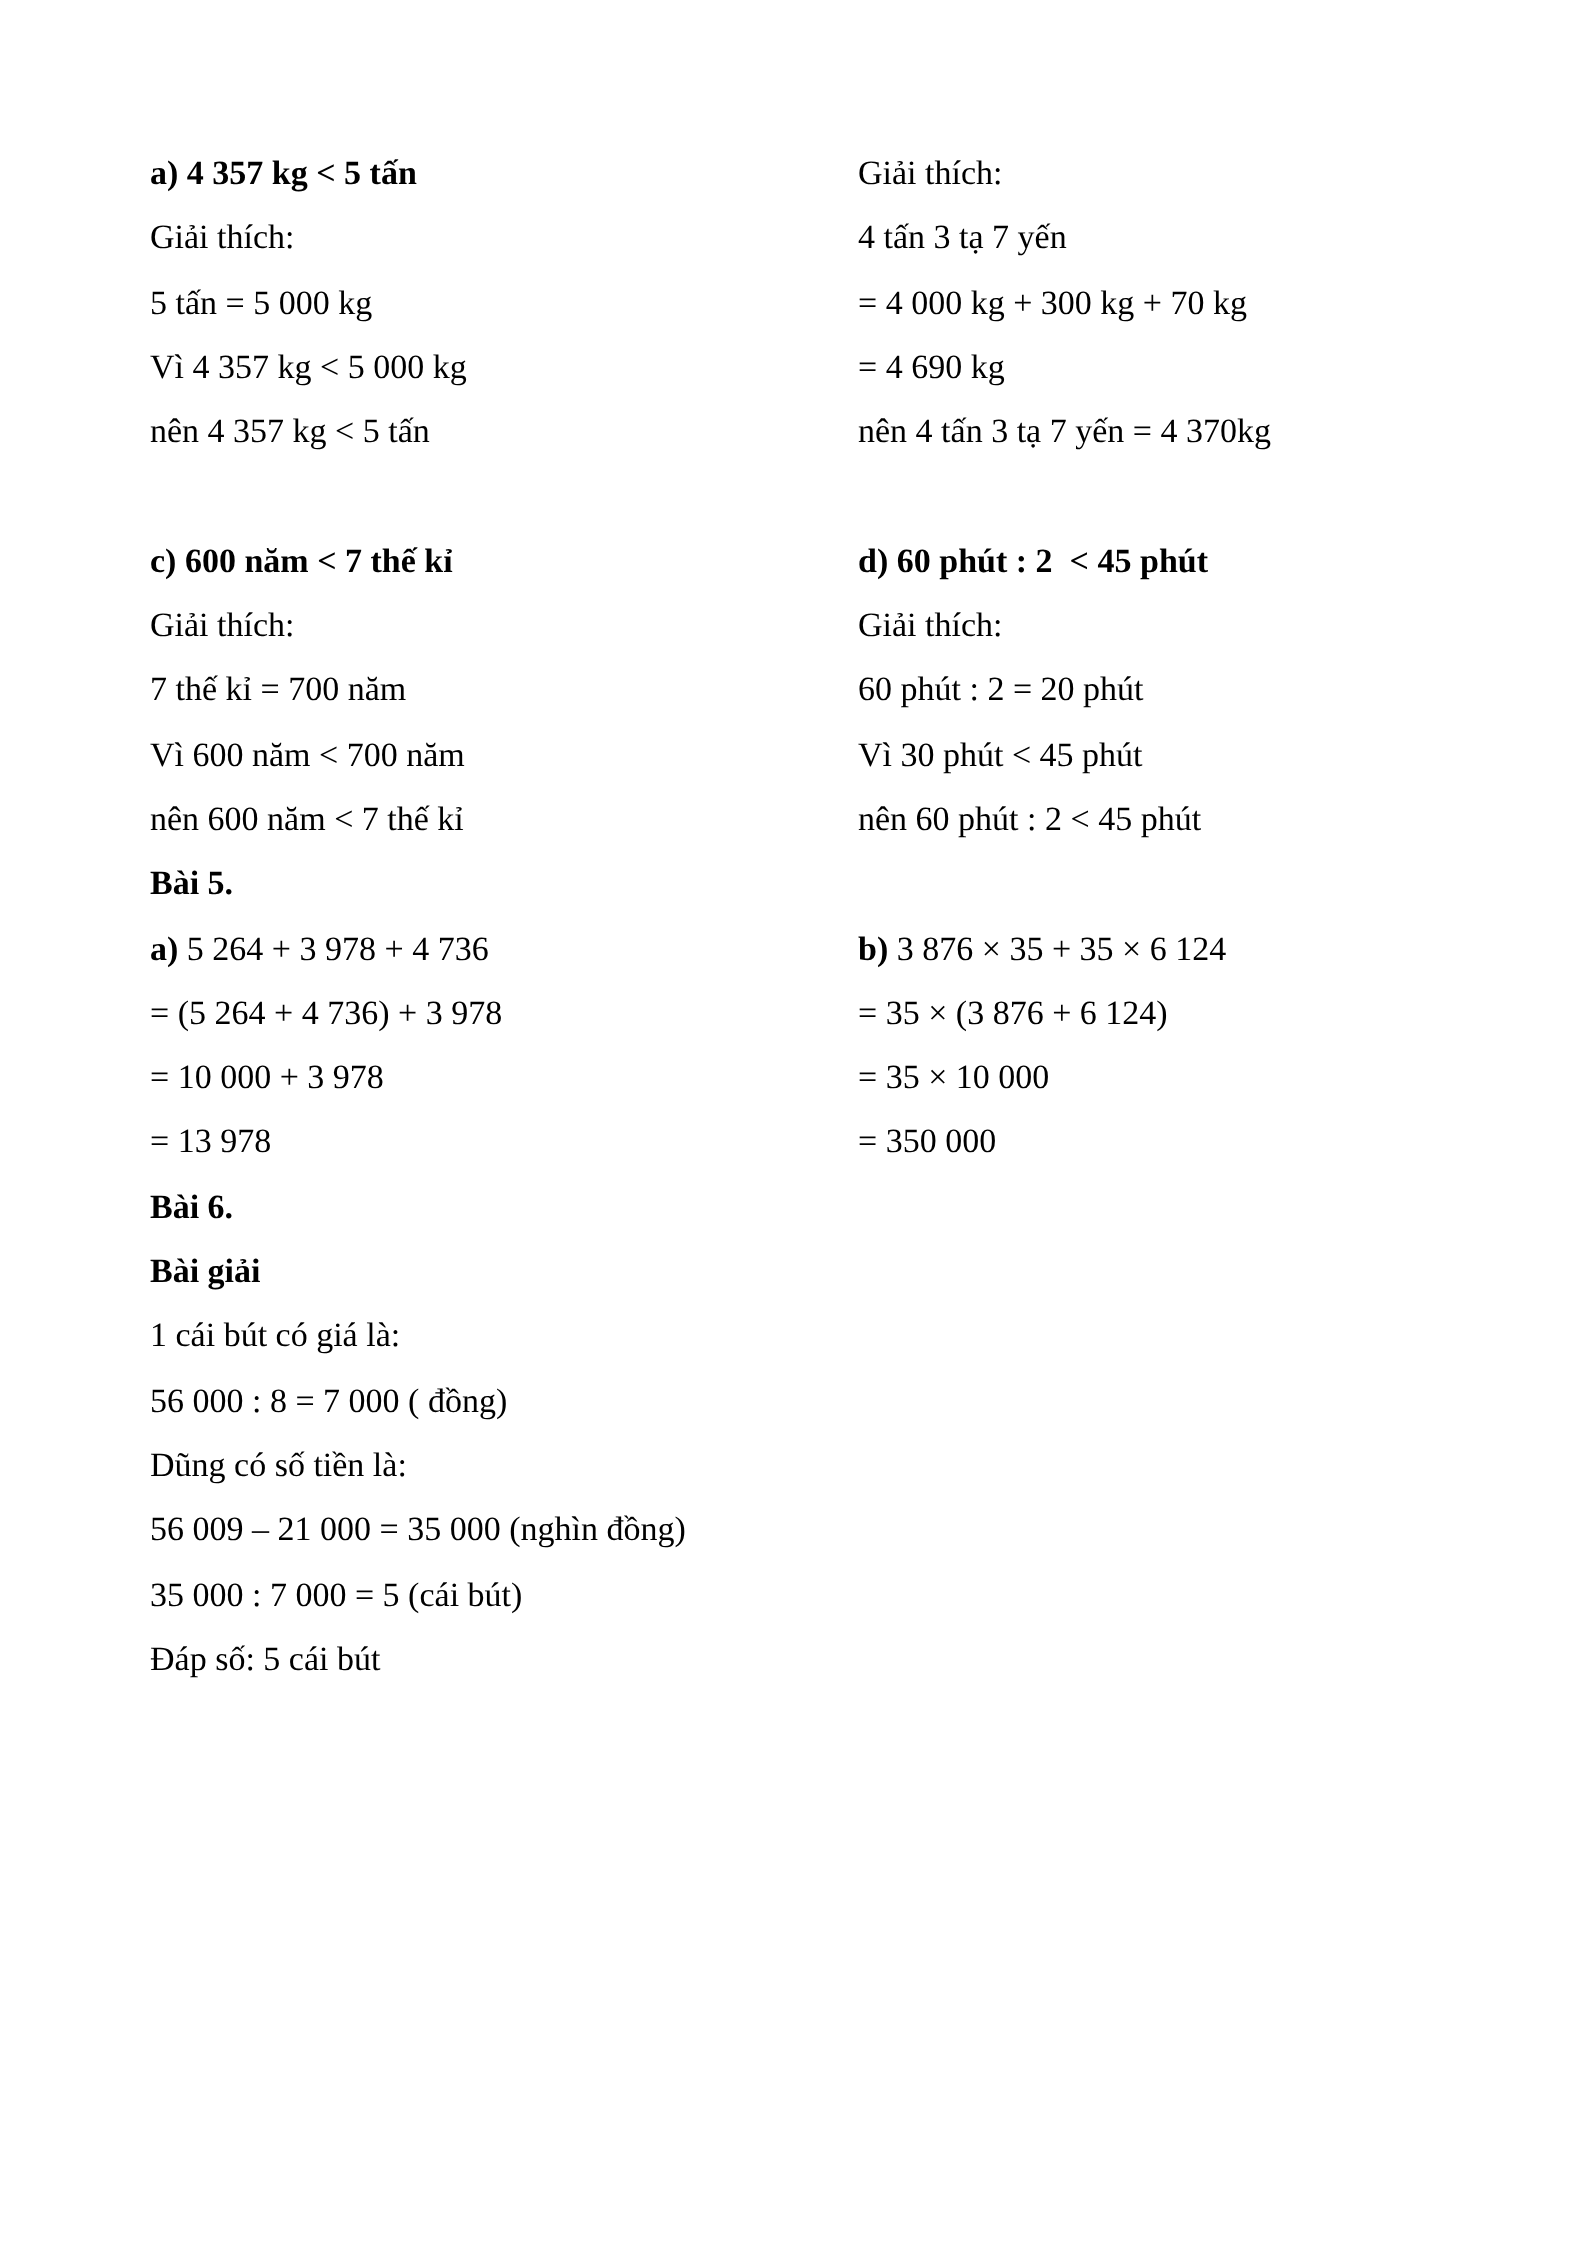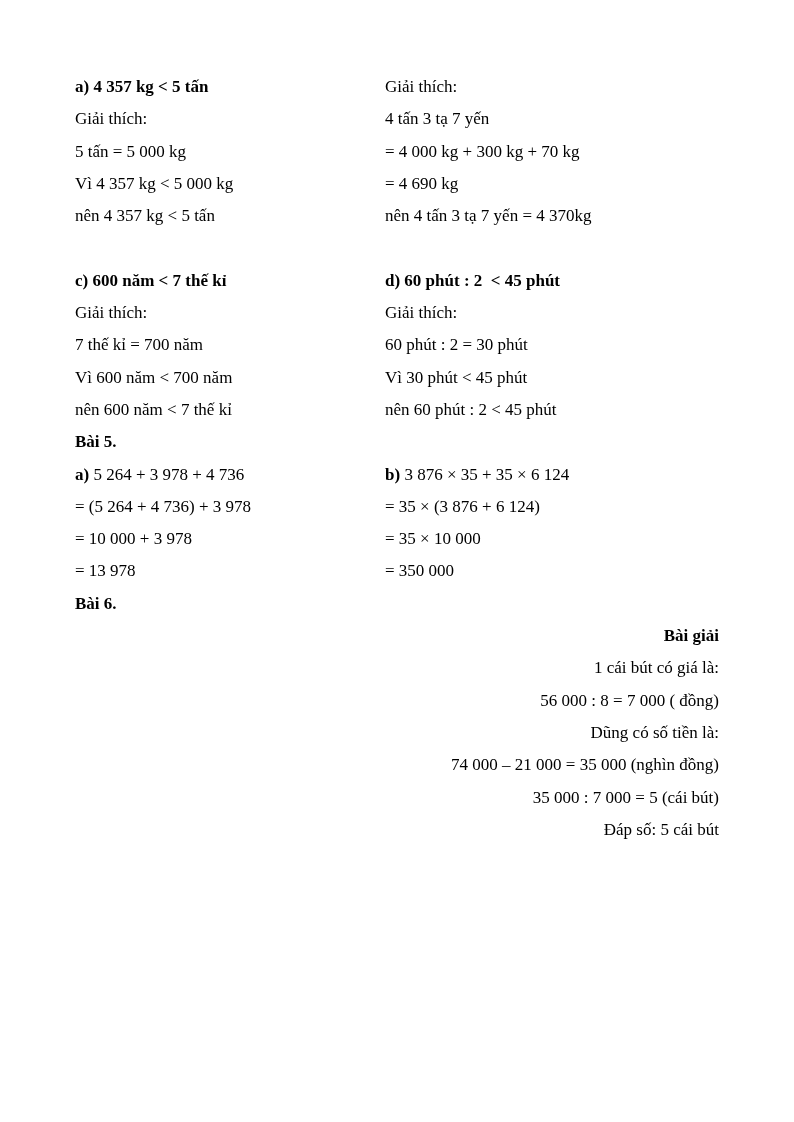--- a/index.html
+++ b/index.html
@@ -16,27 +16,28 @@
     font-family: "Liberation Serif", "DejaVu Serif", serif;
     font-size: 17px;
     line-height: 32.3px;
     box-sizing: border-box;
     padding: 71px 75px 0 75px;
     overflow: hidden;
   }
   .two-col {
     display: grid;
     grid-template-columns: 310px 1fr;
+    gap: 44px;
   }
   .line {
     white-space: pre-wrap;
     min-height: 32.3px;
   }
   .bold { font-weight: bold; }
-  .center { text-align: right; }
+  .center { text-align: left; }
   .marker { font-weight: bold; }
 </style>
 </head>
 <body>
 
 <div class="page">
 
   <div class="two-col">
     <div>
       <div class="line bold">a) 4 357 kg &lt; 5 tấn</div>
@@ -60,21 +61,21 @@
     <div>
       <div class="line bold">c) 600 năm &lt; 7 thế kỉ</div>
       <div class="line">Giải thích:</div>
       <div class="line">7 thế kỉ = 700 năm</div>
       <div class="line">Vì 600 năm &lt; 700 năm</div>
       <div class="line">nên 600 năm &lt; 7 thế kỉ</div>
     </div>
     <div>
       <div class="line bold">d) 60 phút : 2  &lt; 45 phút</div>
       <div class="line">Giải thích:</div>
-      <div class="line">60 phút : 2 = 30 phút</div>
+      <div class="line">60 phút : 2 = 20 phút</div>
       <div class="line">Vì 30 phút &lt; 45 phút</div>
       <div class="line">nên 60 phút : 2 &lt; 45 phút</div>
     </div>
   </div>
 
   <div class="line bold">Bài 5.</div>
 
   <div class="two-col">
     <div>
       <div class="line"><span class="marker">a)</span> <span>5 264 + 3 978 + 4 736</span></div>
@@ -90,18 +91,18 @@
     </div>
   </div>
 
   <div class="line bold">Bài 6.</div>
 
   <div>
     <div class="line bold center">Bài giải</div>
     <div class="line center">1 cái bút có giá là:</div>
     <div class="line center">56 000 : 8 = 7 000 ( đồng)</div>
     <div class="line center">Dũng có số tiền là:</div>
-    <div class="line center">74 000 – 21 000 = 35 000 (nghìn đồng)</div>
+    <div class="line center">56 009 – 21 000 = 35 000 (nghìn đồng)</div>
     <div class="line center">35 000 : 7 000 = 5 (cái bút)</div>
     <div class="line center">Đáp số: 5 cái bút</div>
   </div>
 
 </div>
 
 </body></html>

